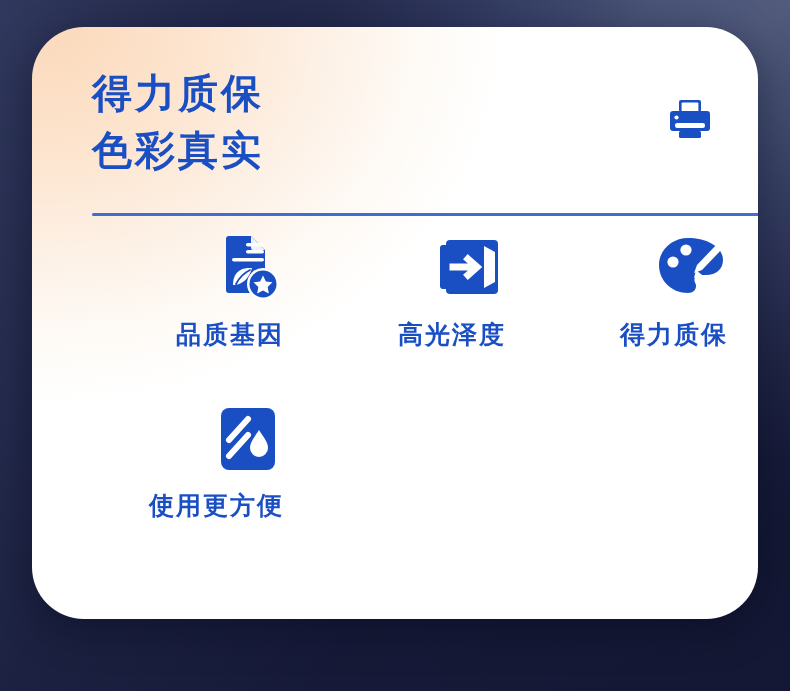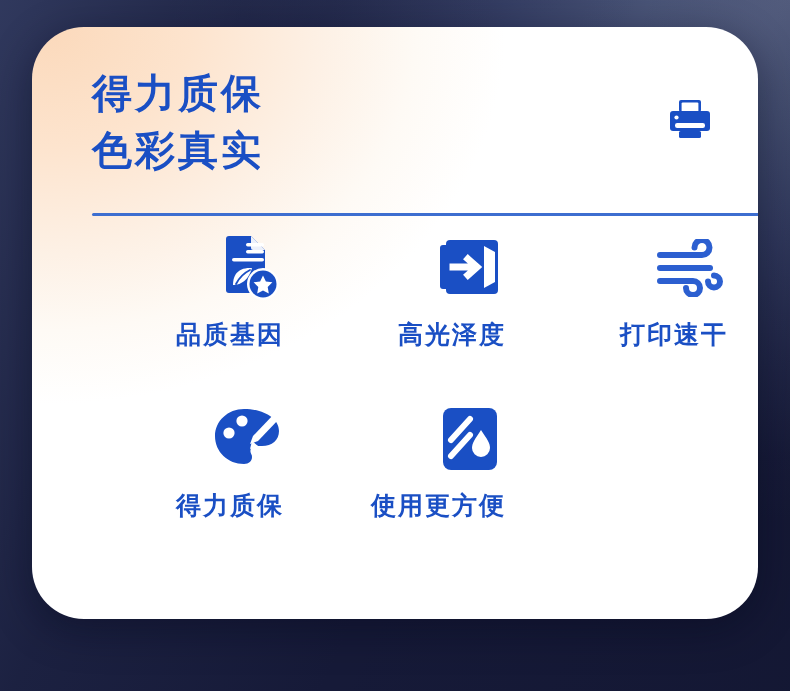--- a/index.html
+++ b/index.html
@@ -190,33 +190,20 @@
         <svg width="66" height="66" viewBox="0 0 66 66" aria-hidden="true">
           <rect x="3" y="10" width="10" height="44" rx="3" fill="#1a4fc4"></rect>
           <rect x="9" y="5" width="52" height="54" rx="4" fill="#1a4fc4"></rect>
           <path d="M47 11l11 6v30l-11 6z" fill="#ffffff"></path>
           <path d="M16 32h20M31 24l9 8-9 8" stroke="#ffffff" stroke-width="7" fill="none" stroke-linecap="square" stroke-linejoin="miter"></path>
         </svg>
       </div>
       <div class="feature-label">高光泽度</div>
     </div>
 
-    <div class="feature-cell">
-      <div class="feature-icon">
-        <svg width="70" height="58" viewBox="0 0 70 58" aria-hidden="true">
-          <g stroke="#2c5fd0" stroke-width="6" fill="none" stroke-linecap="round">
-            <path d="M3 16h42a7.5 7.5 0 1 0-7.5-7.5"></path>
-            <path d="M3 29h50"></path>
-            <path d="M3 42h33a7 7 0 1 1-7 7"></path>
-            <path d="M57 36.5a6 6 0 1 1-6 6"></path>
-          </g>
-        </svg>
-      </div>
-      <div class="feature-label">打印速干</div>
-    </div>
 
     <div class="feature-cell">
       <div class="feature-icon">
         <svg width="70" height="64" viewBox="0 0 70 64" aria-hidden="true">
           <path d="M31 2C15 2 2 14 2 29c0 16 13 28 29 28 5 0 8-3 8-7 0-2-1-4-1-6 0-3 2-5 5-5h6c10 0 17-6 17-15C66 11 50 2 31 2z" fill="#1a4fc4"></path>
           <circle cx="16" cy="26" r="5.6" fill="#ffffff"></circle>
           <circle cx="29" cy="14" r="5.6" fill="#ffffff"></circle>
           <circle cx="43" cy="44" r="5.6" fill="#ffffff"></circle>
           <path d="M62 6l5 5-22 23-8 3 3-8z" fill="#ffffff"></path>
           <path d="M39 34l-2 8 8-3z" fill="#ffffff"></path>

